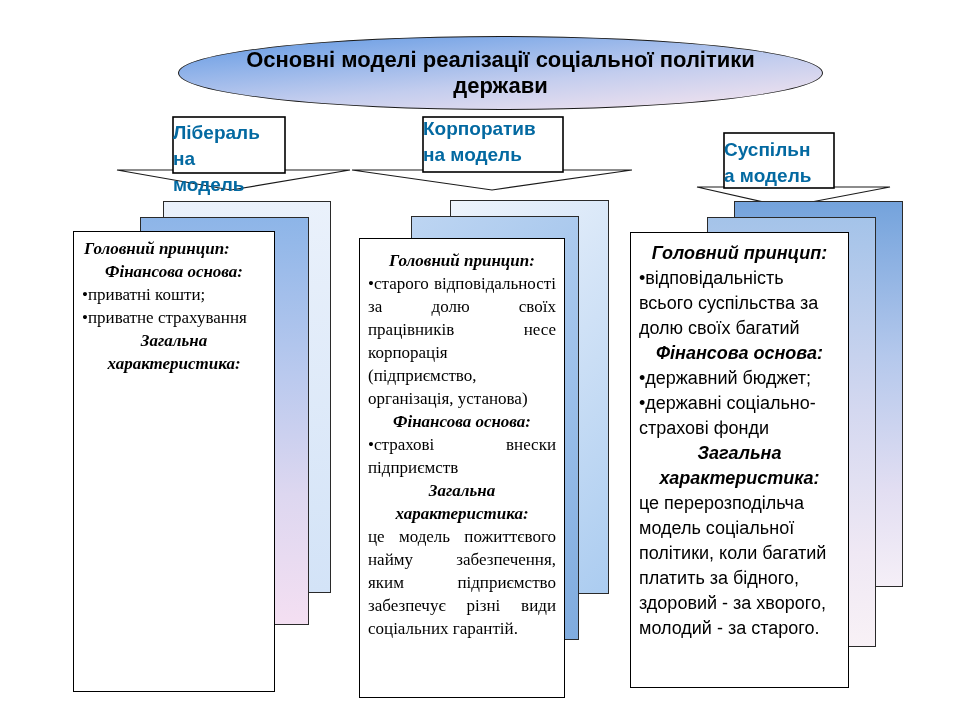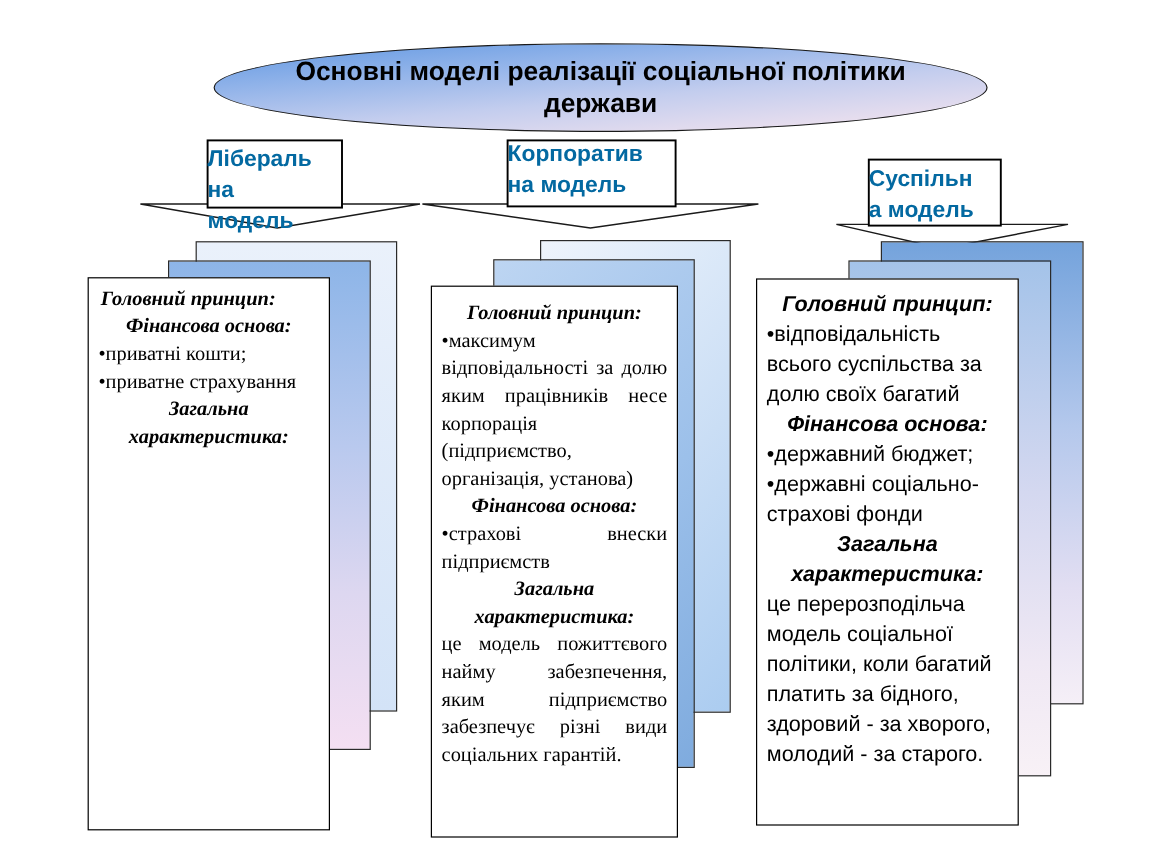--- a/index.html
+++ b/index.html
@@ -92,21 +92,21 @@
     <div class="h-bi">Фінансова основа:</div>
     <div class="left preline">•приватні кошти;
 •приватне страхування</div>
     <div class="h-bi">Загальна характеристика:</div>
   </div>
 
   <div class="card back-mid" style="left:450px;top:200px;width:159px;height:394px;"></div>
   <div class="card mid-mid" style="left:411px;top:216px;width:168px;height:424px;"></div>
   <div class="card card-front serif-card" style="left:359px;top:238px;width:206px;height:460px;padding-top:10px;">
     <div class="h-bi">Головний принцип:</div>
-    <div class="just">•максимум відповідальності за долю яким працівників несе корпорація (підприємство, організація, установа)</div>
+    <div class="just">•старого відповідальності за долю своїх працівників несе корпорація (підприємство, організація, установа)</div>
     <div class="h-bi">Фінансова основа:</div>
     <div class="just">•страхові внески підприємств</div>
     <div class="h-bi">Загальна характеристика:</div>
     <div class="just">це модель пожиттєвого найму забезпечення, яким підприємство забезпечує різні види соціальних гарантій.</div>
   </div>
 
   <div class="card back-right" style="left:734px;top:201px;width:169px;height:386px;"></div>
   <div class="card mid-right" style="left:707px;top:217px;width:169px;height:430px;"></div>
   <div class="card card-front sans-card" style="left:630px;top:232px;width:219px;height:456px;padding-top:8px;">
     <div class="h-bi">Головний принцип:</div>

